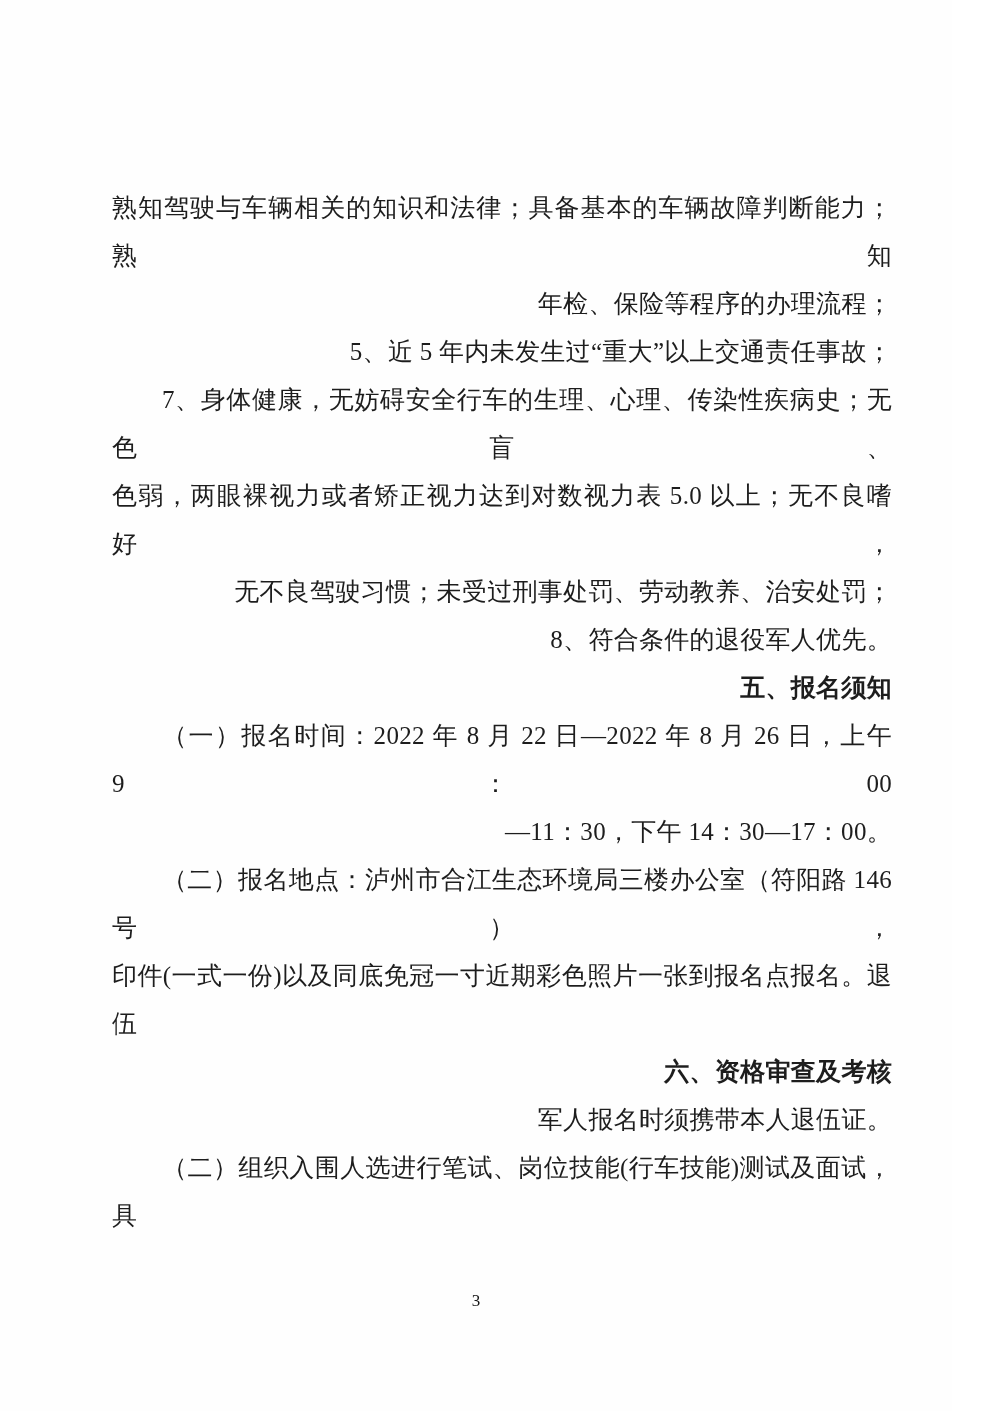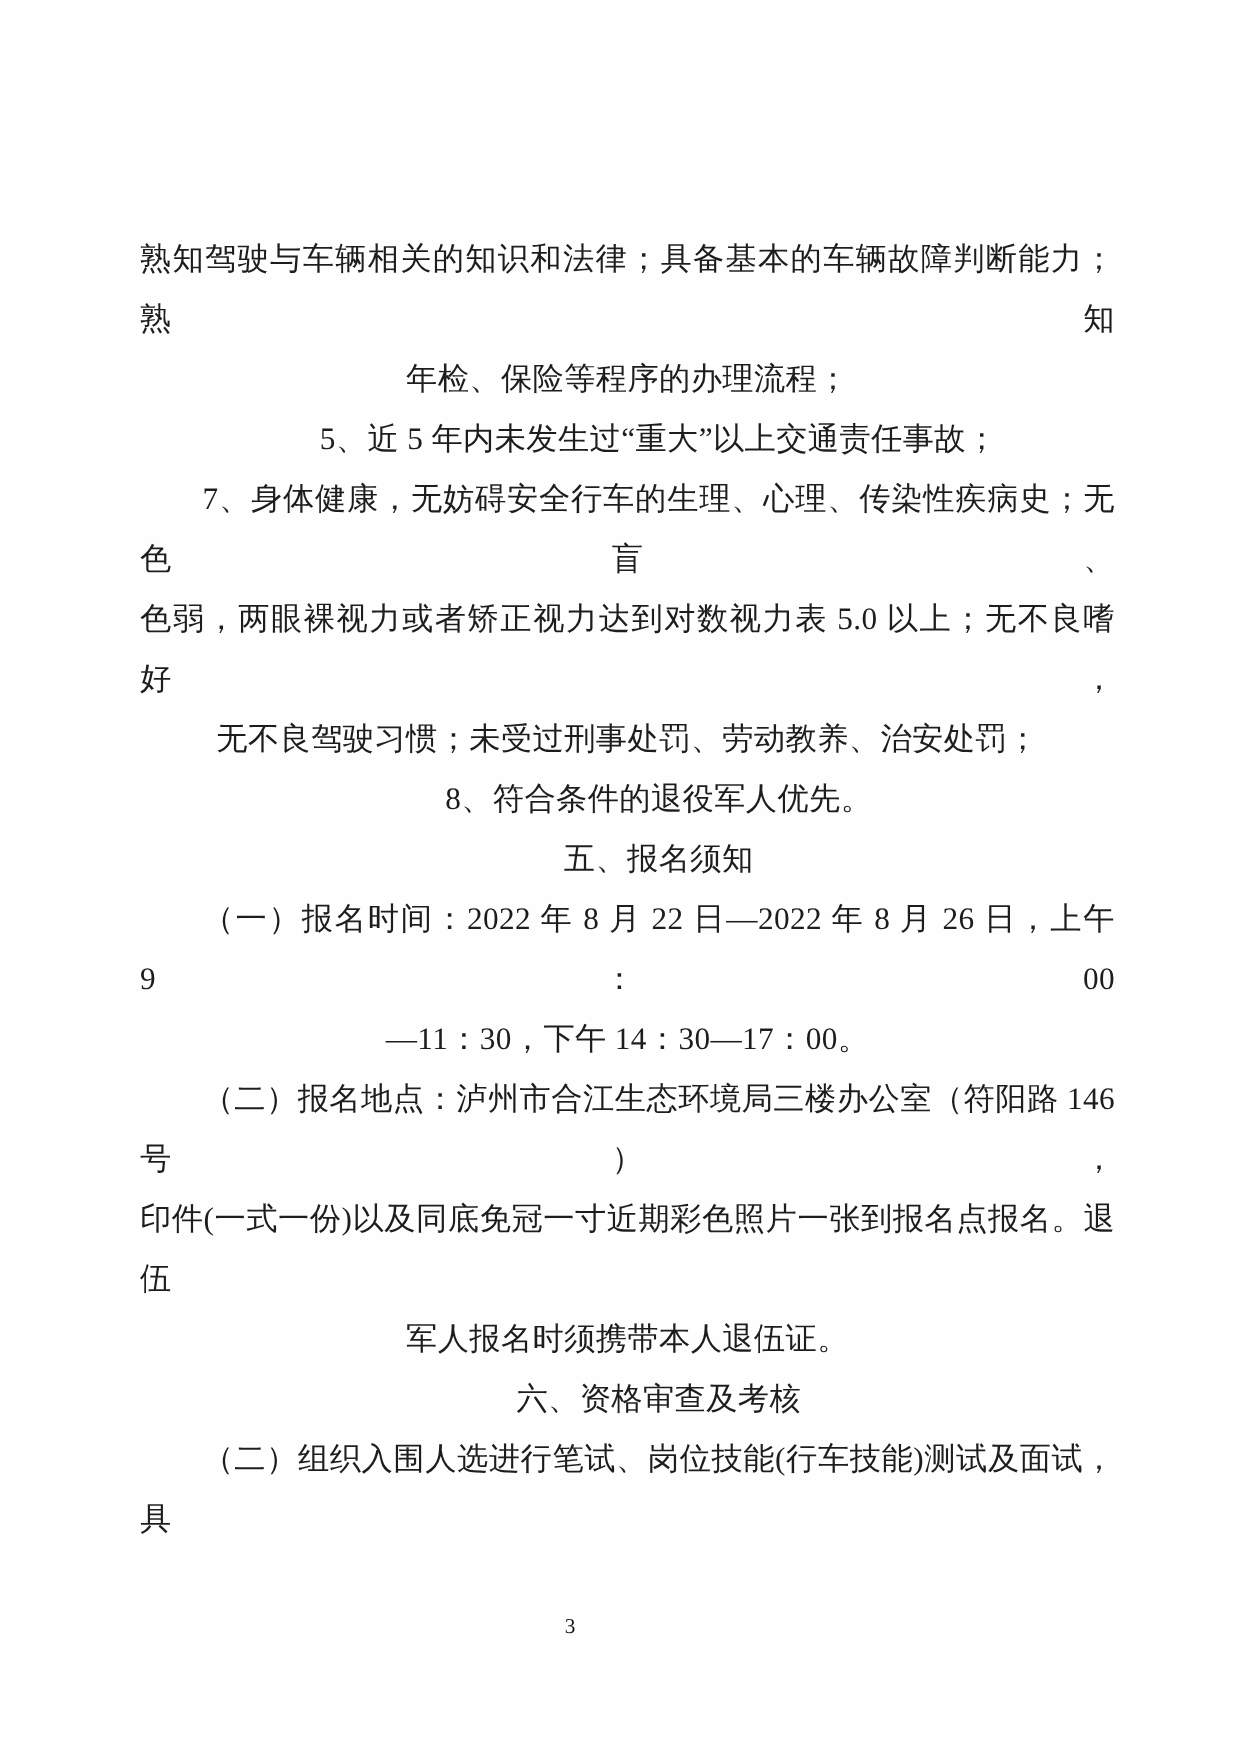--- a/index.html
+++ b/index.html
@@ -8,43 +8,44 @@
     background: #ffffff;
   }
   .page {
     position: relative;
     width: 912px;
     height: 1411px;
     background: #fefefe;
     font-family: "Liberation Serif", "DejaVu Serif", serif;
     color: #1d1d1d;
     overflow: hidden;
+    padding-left: 40px;
   }
   .doc {
     position: absolute;
     left: 112px;
     top: 184px;
     width: 780px;
     font-size: 25px;
     line-height: 48px;
     letter-spacing: 0.3px;
   }
   .line {
     min-height: 48px;
-    text-align: center;
+    text-align: right;
   }
   .line.indent {
     text-indent: 2em;
   }
   .line.fill {
     text-align: justify;
     text-align-last: justify;
   }
   .line.heading {
-    font-weight: 400;
+    font-weight: 700;
   }
   .pagenum {
     position: absolute;
     top: 1290px;
     left: 0;
     width: 100%;
     text-align: center;
     font-size: 17px;
     line-height: 22px;
     color: #161616;
@@ -61,19 +62,19 @@
     <div class="line indent">5、近 5 年内未发生过“重大”以上交通责任事故；</div>
     <div class="line indent fill">7、身体健康，无妨碍安全行车的生理、心理、传染性疾病史；无色盲、</div>
     <div class="line fill">色弱，两眼裸视力或者矫正视力达到对数视力表 5.0 以上；无不良嗜好，</div>
     <div class="line">无不良驾驶习惯；未受过刑事处罚、劳动教养、治安处罚；</div>
     <div class="line indent">8、符合条件的退役军人优先。</div>
     <div class="line indent heading">五、报名须知</div>
     <div class="line indent fill">（一）报名时间：2022 年 8 月 22 日—2022 年 8 月 26 日，上午 9：00</div>
     <div class="line">—11：30，下午 14：30—17：00。</div>
     <div class="line indent fill">（二）报名地点：泸州市合江生态环境局三楼办公室（符阳路 146 号），</div>
     <div class="line fill">印件(一式一份)以及同底免冠一寸近期彩色照片一张到报名点报名。退伍</div>
+    <div class="line indent heading">六、资格审查及考核</div>
     <div class="line">军人报名时须携带本人退伍证。</div>
-    <div class="line indent heading">六、资格审查及考核</div>
     <div class="line indent fill">（二）组织入围人选进行笔试、岗位技能(行车技能)测试及面试，具</div>
 
   </div>
   <div class="pagenum">3</div>
 </div>
 
 </body></html>

